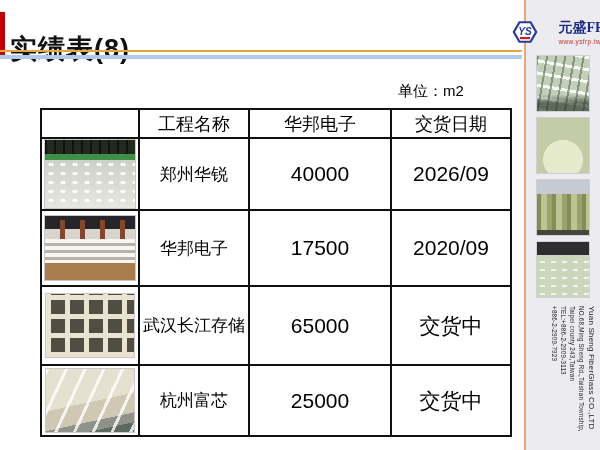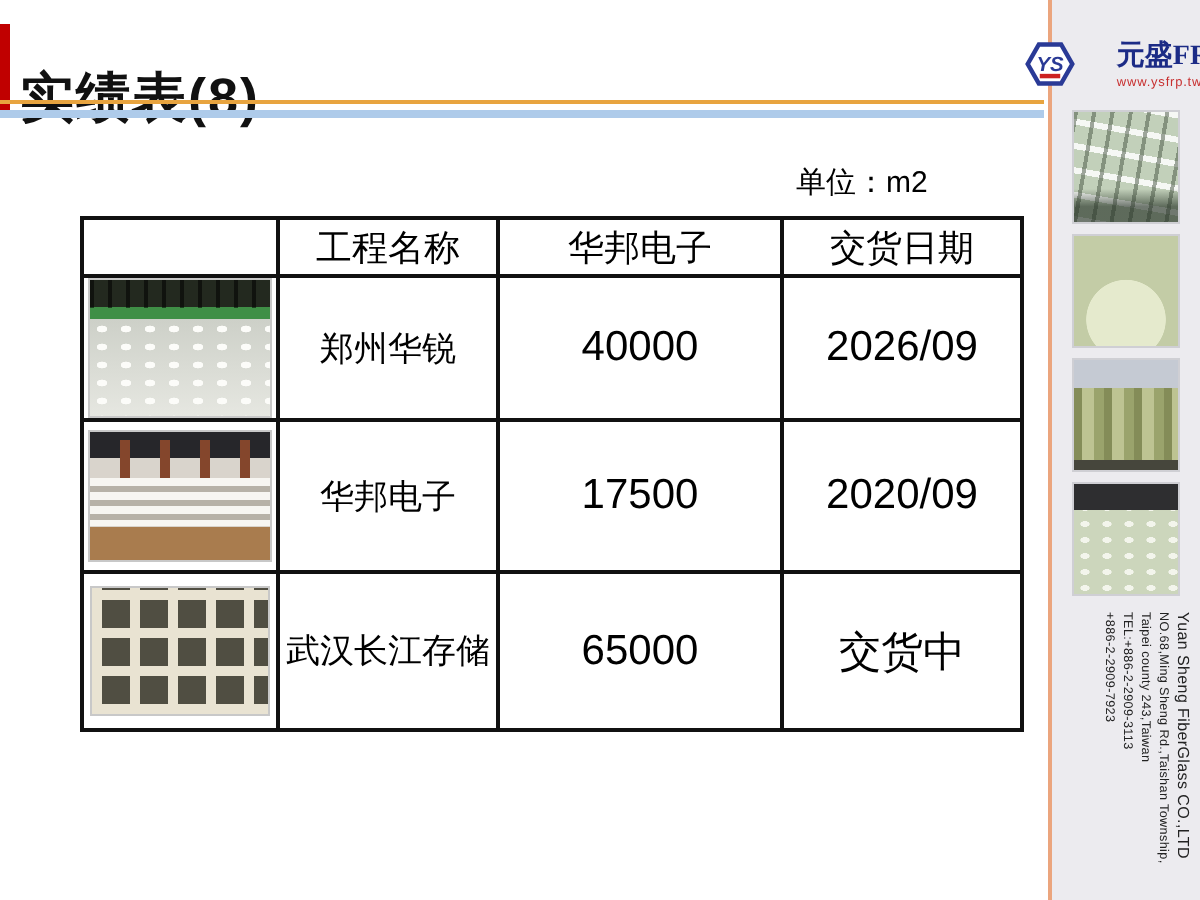--- a/index.html
+++ b/index.html
@@ -114,20 +114,28 @@
       <td class="cell-num">2020/09</td>
     </tr>
     <tr class="r3">
       <td>
             <div class="photo ph-r3"></div>
           </td>
       <td class="cell-name">武汉长江存储</td>
       <td class="cell-num">65000</td>
       <td class="cell-num">交货中</td>
     </tr>
+    <tr class="r4">
+      <td>
+            <div class="photo ph-r4"></div>
+          </td>
+      <td class="cell-name">杭州富芯</td>
+      <td class="cell-num">25000</td>
+      <td class="cell-num">交货中</td>
+    </tr>
   </tbody>
     </table>
 
   <aside class="sidebar">
     <div class="logo">
       <svg class="logo-hex" viewBox="0 0 28 28">
         <polygon points="2,14 8,3.5 20,3.5 26,14 20,24.5 8,24.5" fill="#ffffff" stroke="#2a3a96" stroke-width="2.4"></polygon>
         <line x1="8.5" y1="20.5" x2="19.5" y2="20.5" stroke="#cc2020" stroke-width="2.4"></line>
         <text x="14" y="17.5" text-anchor="middle" font-size="11" font-weight="bold" font-style="italic" fill="#2a3a96" font-family="Liberation Sans, sans-serif">YS</text>
       </svg>

